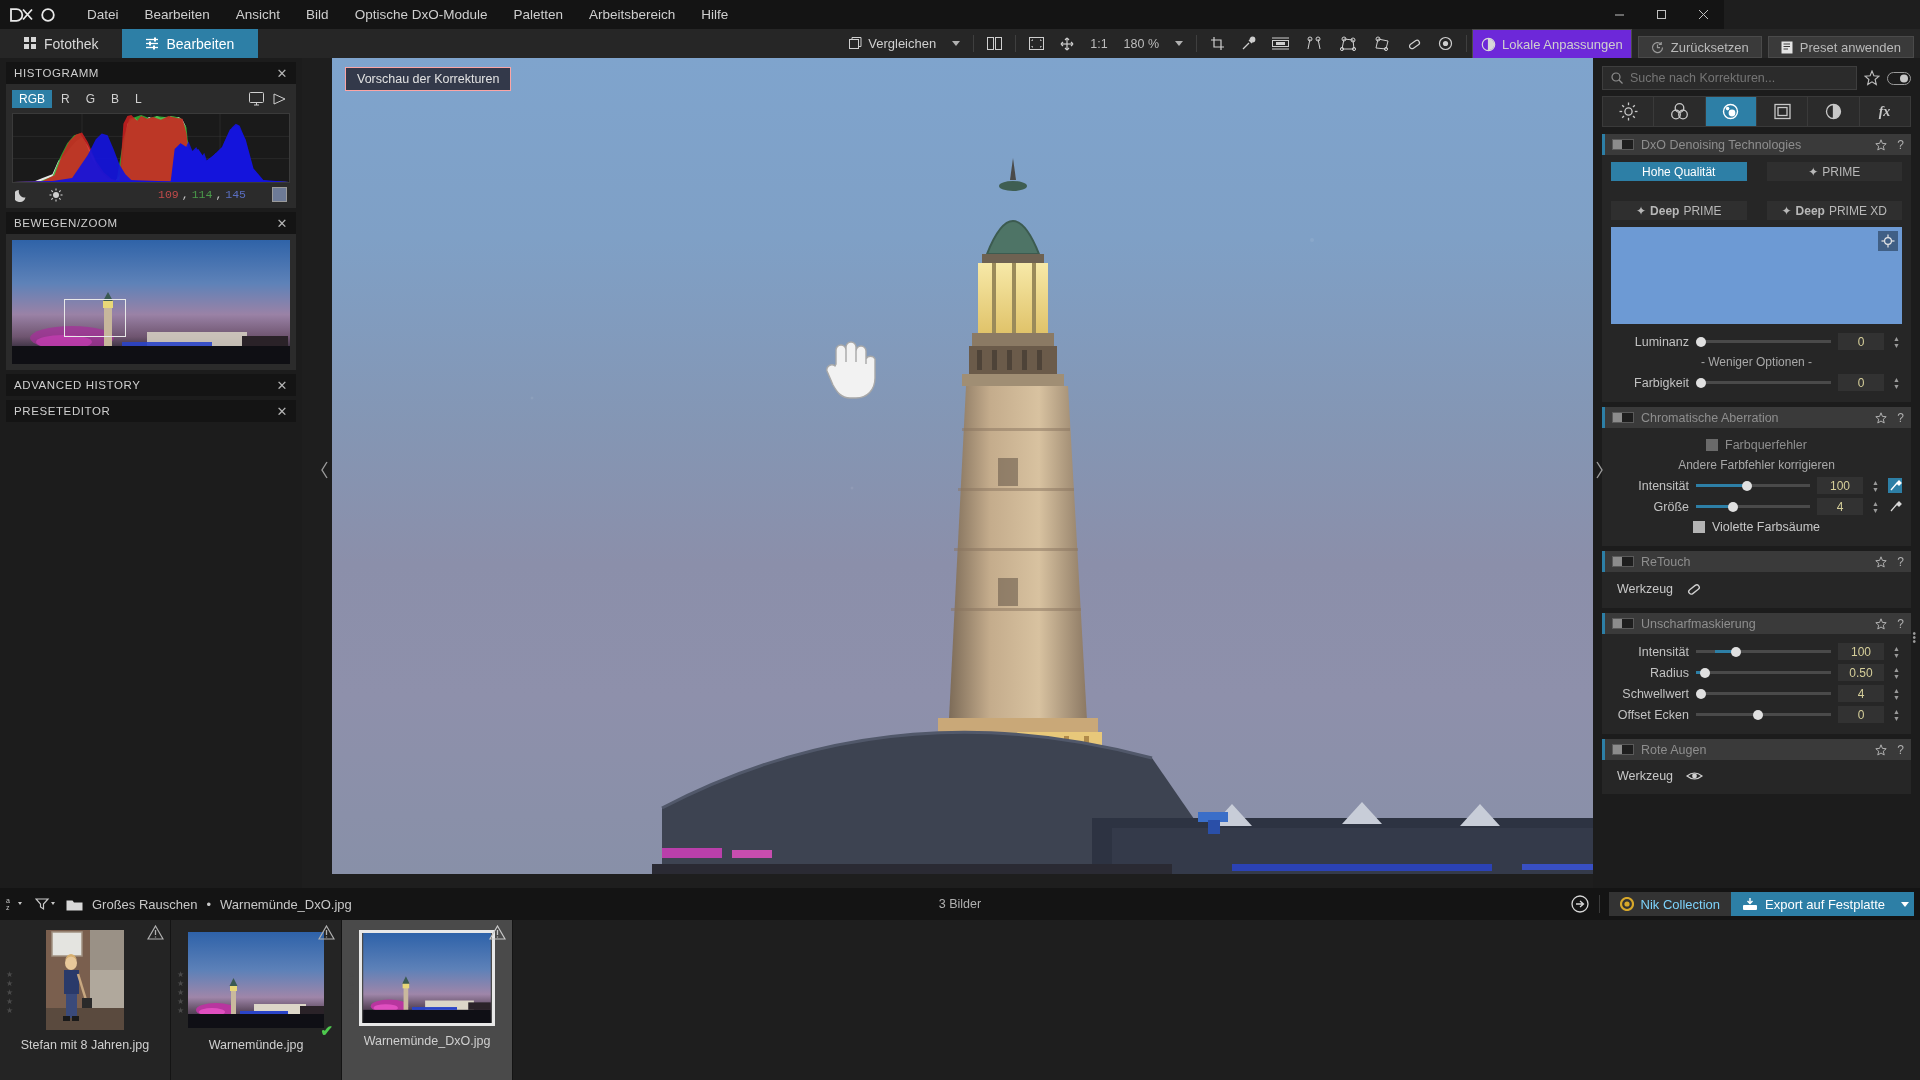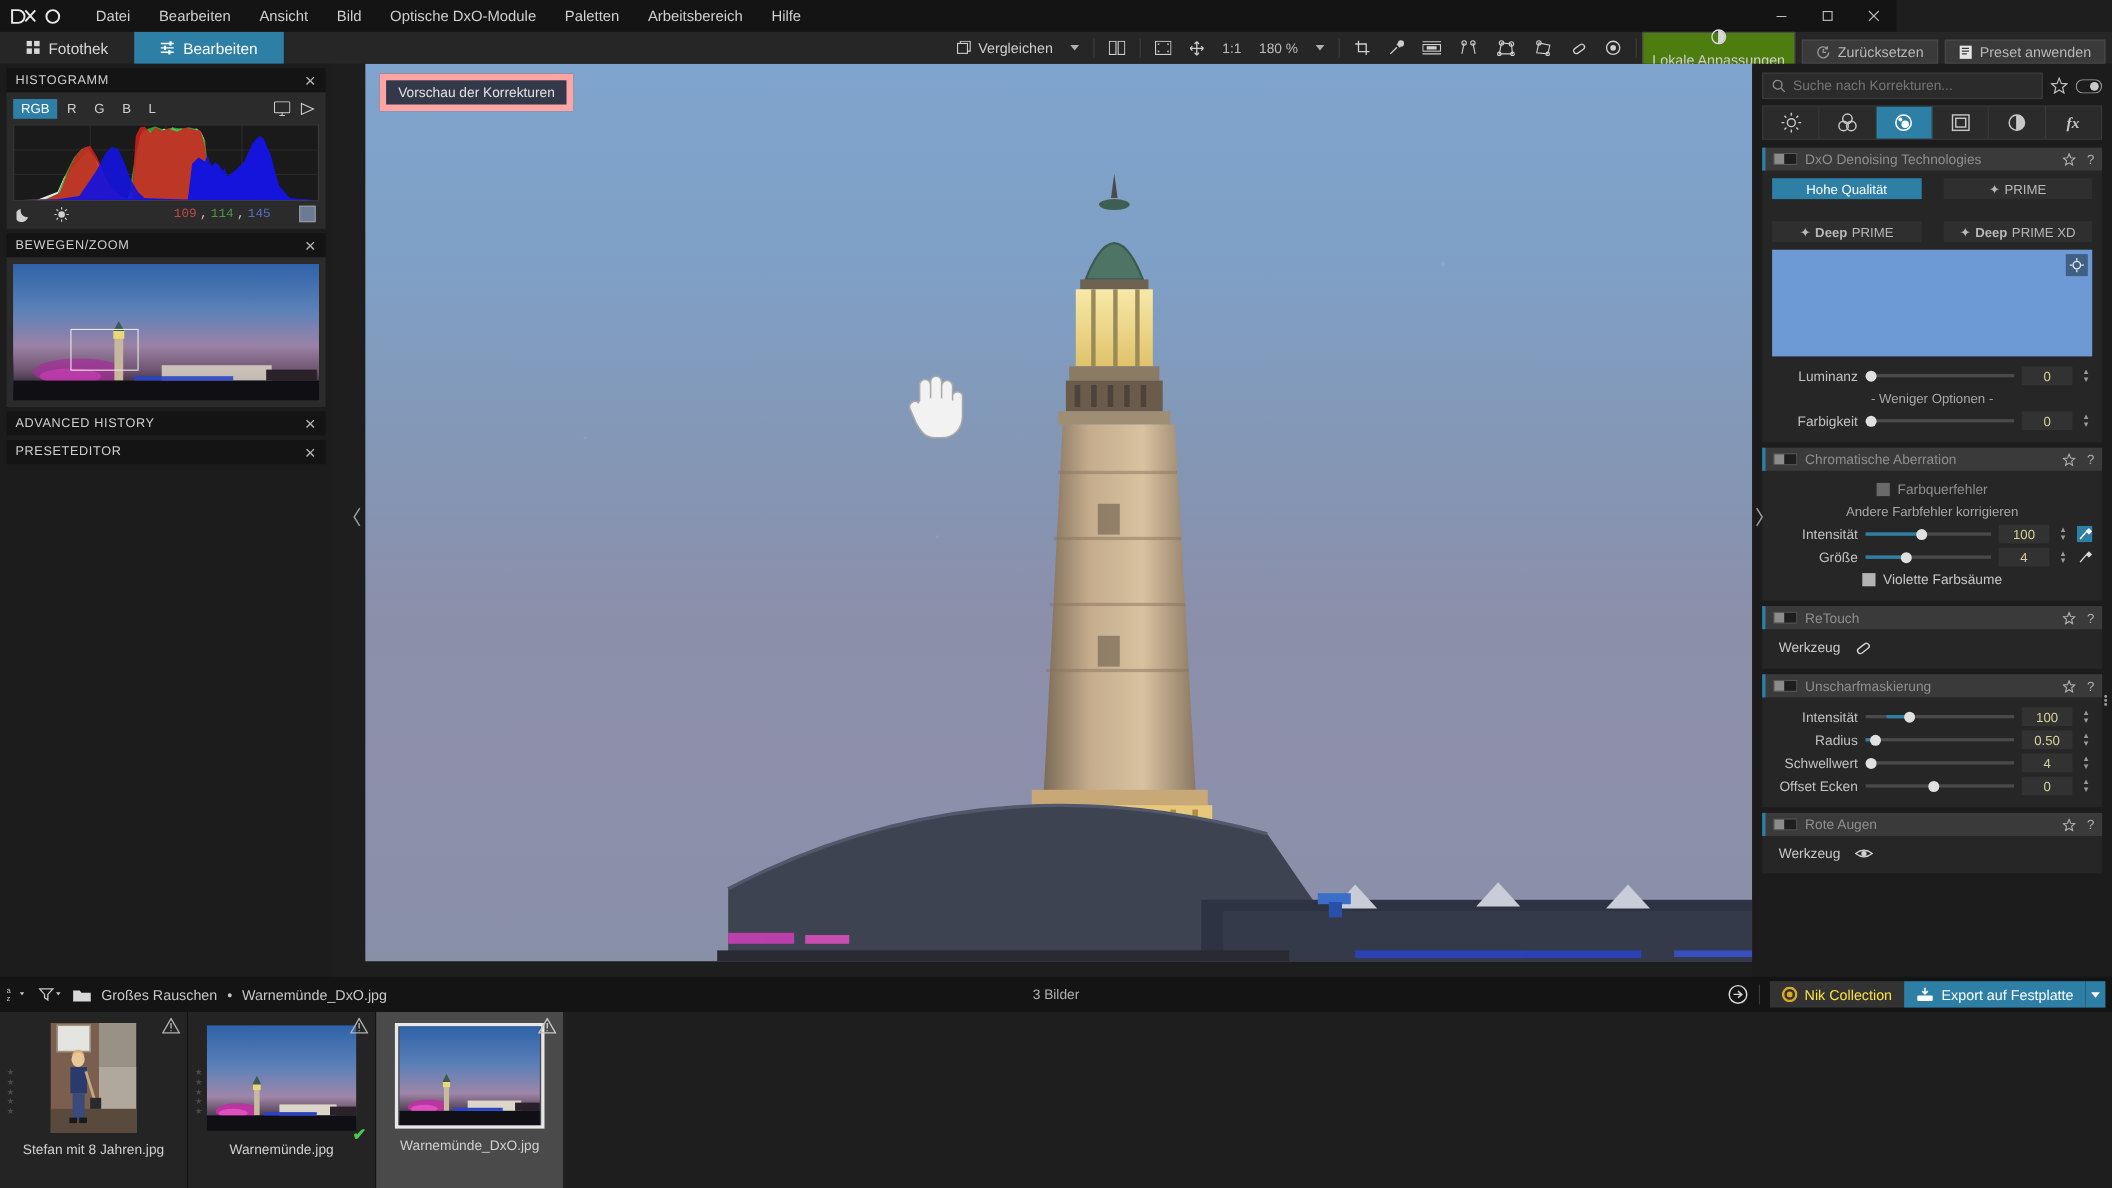--- a/index.html
+++ b/index.html
@@ -28,21 +28,21 @@
   .toolbar {
     position: absolute; top: 29px; left: 0; width: 1920px; height: 29px;
     background: #262626; display: flex; align-items: stretch;
   }
   .tb-tab { display: flex; align-items: center; gap: 7px; padding: 0 24px; font-size: 14px; color: #d8d8d8; cursor: default;}
   .tb-tab.active { background: #2d7fa6; color: #fff; }
   .tb-spacer { flex: 1; }
   .tb-group { display: flex; align-items: center; }
   .tb-btn { display: flex; align-items: center; justify-content: center; gap: 6px;
      height: 29px; padding: 0 8px; color: #cfcfcf; font-size: 13px; cursor: default; }
-  .tb-btn.active-la { background: #4d7c0f; border: 1px solid #4a4a4a; border-bottom: none; flex-direction: column; }
+  .tb-btn.active-la { background: #6d28d9; border: 1px solid #4a4a4a; border-bottom: none; }
   .tb-sep { width: 1px; height: 17px; background: #3f3f3f; margin: 0 5px; align-self: center; }
   .tb-text { font-size: 12.5px; color: #bdbdbd; }
   .caret { width: 0; height: 0; border-left: 4px solid transparent; border-right: 4px solid transparent;
      border-top: 5px solid #b0b0b0; }
   .tb-right { display: flex; align-items: flex-end; padding-right: 6px; }
   .btn-grey { display: flex; align-items: center; gap: 7px; height: 22px; padding: 0 12px;
     background: #3a3a3a; color: #b9b9b9; font-size: 13px; border: 1px solid #4a4a4a; margin-left: 6px; cursor: default;}
 
   
   .left-panel { position: absolute; top: 58px; left: 0; width: 302px; height: 830px; background: #1c1c1c; }
@@ -73,21 +73,21 @@
 
   
   .hist-row { height: 22px; background: #4a4a4a; display: flex; align-items: center;
      justify-content: space-between; padding: 0 10px; font-size: 12.5px; color: #e0e0e0; }
   .hist-note { text-align: center; font-style: italic; font-size: 12px; color: #7a7a7a; padding: 16px 0; }
   .hist-fill { height: 192px; }
 
   
   .viewer { position: absolute; top: 58px; left: 332px; width: 1261px; height: 816px; overflow: hidden; background: #41506b; }
   .badge-preview {
-     position: absolute; top: 9px; left: 13px; background: #33394a; border: 6px solid #fca5a5;
+     position: absolute; top: 9px; left: 13px; background: #33394a; border: 1px solid #fca5a5;
      padding: 4px 11px; font-size: 12.5px; color: #e2e2e2; z-index: 9;
   }
   .collapse-l { position: absolute; left: 320px; top: 460px; color: #9a9a9a; font-size: 15px; z-index: 10; }
   .collapse-r { position: absolute; left: 1594px; top: 460px; color: #9a9a9a; font-size: 15px; z-index: 10; }
   .cursor-hand { position: absolute; left: 820px; top: 338px; z-index: 11; }
 
   
   .right-panel { position: absolute; top: 58px; right: 0; width: 327px; height: 830px; background: #1c1c1c; }
   .search-row { display: flex; align-items: center; gap: 7px; padding: 8px 9px 6px 9px; }
   .search-box { flex: 1; height: 24px; background: #2b2b2b; border: 1px solid #3e3e3e;
@@ -138,21 +138,21 @@
   .tool-row { display: flex; align-items: center; gap: 13px; padding: 2px 0 2px 6px; font-size: 12.5px; }
   .dots-v { position:absolute; right:4px; top:498px; color:#9a9a9a; font-size:10px; line-height:4px;}
 
   
   .statusbar { position: absolute; top: 888px; left: 0; width: 1920px; height: 32px; background: #141414;
      display: flex; align-items: center; padding: 0 6px; }
   .sb-left { display: flex; align-items: center; gap: 9px; font-size: 13px; color: #c8c8c8; }
   .sb-center { position: absolute; left: 0; right: 0; text-align: center; font-size: 12.5px; color: #b0b0b0; pointer-events: none; }
   .sb-right { margin-left: auto; display: flex; align-items: center; gap: 0; z-index: 2;}
   .sb-btn-dark { display: flex; align-items: center; gap: 7px; height: 24px; padding: 0 11px;
-     background: #333; color: #fde047; font-size: 13px; }
+     background: #333; color: #7dd3fc; font-size: 13px; }
   .sb-btn-blue { display: flex; align-items: center; gap: 7px; height: 24px; padding: 0 11px;
      background: #2d7fa6; color: #fff; font-size: 13px; }
   .sb-caret { width: 18px; height: 24px; background: #2d7fa6; display: flex; align-items: center; justify-content: center; }
   .sb-sep { width: 1px; height: 18px; background: #3a3a3a; margin: 0 9px; }
 
   
   .filmstrip { position: absolute; top: 920px; left: 0; width: 1920px; height: 160px; background: #1e1e1e;
      display: flex; }
   .film-cell { width: 171px; height: 160px; background: #242424; border-right: 1px solid #141414;
      position: relative; display: flex; flex-direction: column; align-items: center; }

